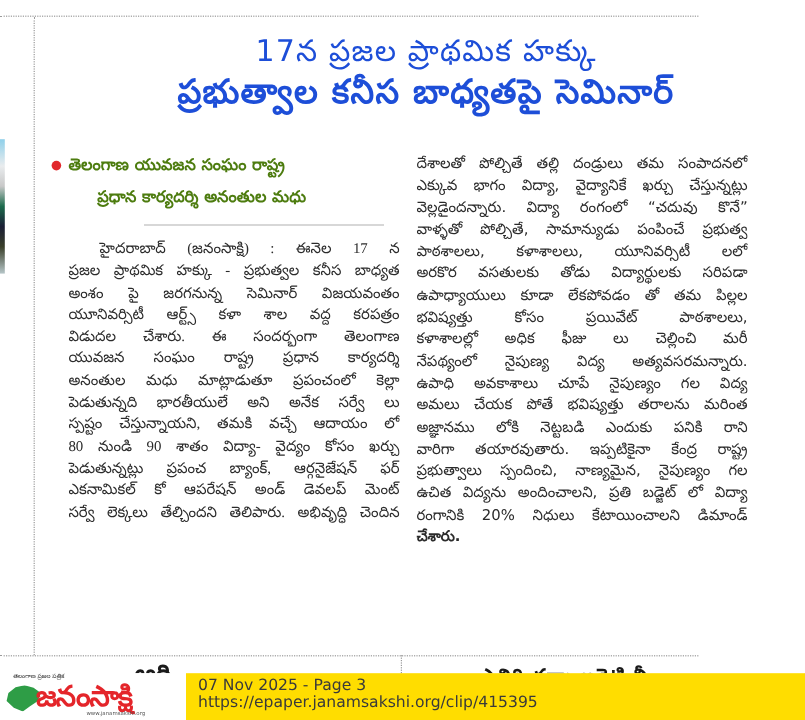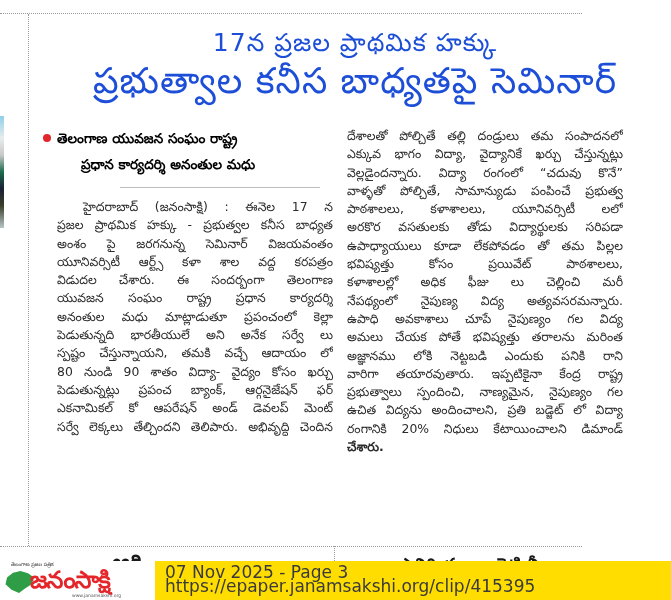--- a/index.html
+++ b/index.html
@@ -41,33 +41,33 @@
       color: #1d4ed8;
       white-space: nowrap;
     }
     .headline.kicker {
       top: 28px;
       font-size: 25px;
       letter-spacing: 1px;
     }
     .headline.main {
       top: 60px;
-      font-size: 36px;
-      font-weight: normal;
+      font-size: 28px;
+      font-weight: bold;
       letter-spacing: 1px;
     }
     .subhead {
       position: absolute;
       left: 57px;
       top: 125px;
       width: 280px;
       font-size: 13.5px;
       font-weight: bold;
       line-height: 26px;
-      color: #000000;
+      color: #4d7c0f;
     }
     .subhead .bullet {
       position: absolute;
       left: -14px;
       top: 9px;
       width: 8px;
       height: 8px;
       border-radius: 50%;
       background: #e1272b;
     }
@@ -96,20 +96,21 @@
       text-align-last: justify;
     }
     .column .ln.last {
       text-align-last: left;
       font-weight: bold;
     }
     .col-left {
       left: 57px;
       top: 198px;
       width: 276px;
+      font-family: Liberation Serif, serif;
     }
     .col-left .ln.first {
       text-indent: 26px;
     }
     .col-right {
       left: 347px;
       top: 127px;
       width: 276px;
     }
     .next-story {
@@ -126,21 +127,21 @@
       top: 561px;
       width: 516px;
       height: 39px;
       background: #ffdd00;
     }
     .footer-text {
       position: absolute;
       left: 10px;
       top: 4px;
       font-family: "DejaVu Sans", sans-serif;
-      font-size: 17px;
+      font-size: 13px;
       line-height: 14px;
       color: #3a3a3a;
     }
     .logo {
       position: absolute;
       left: 2px;
       top: 561px;
       width: 153px;
       height: 39px;
       background: #ffffff;

